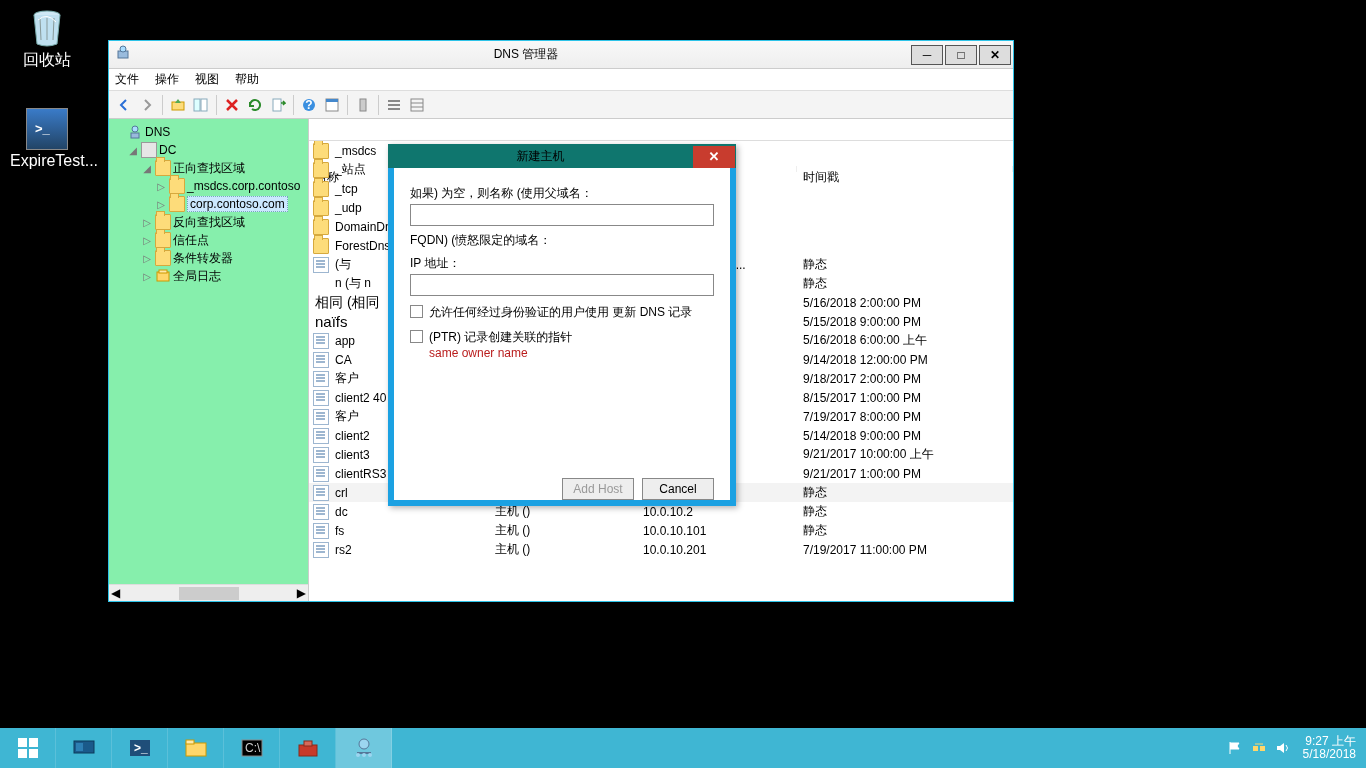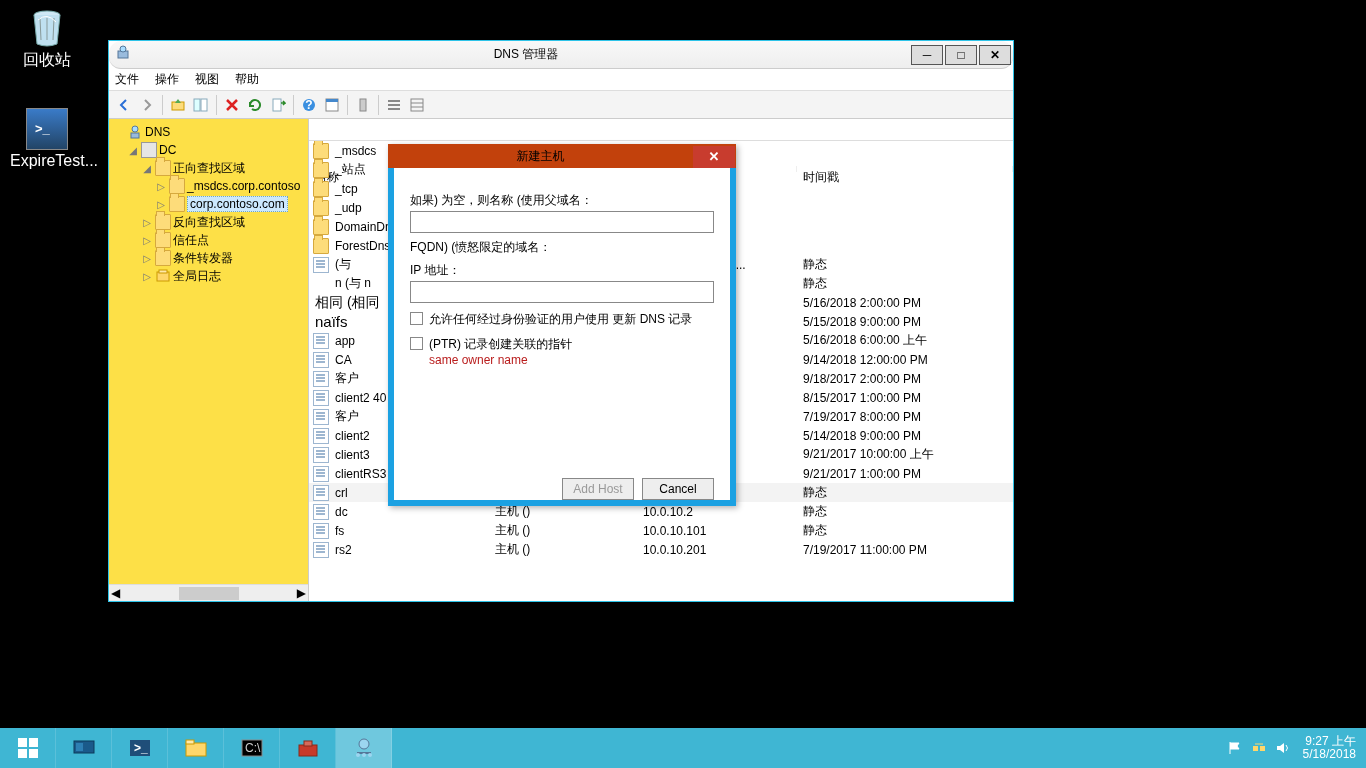--- a/index.html
+++ b/index.html
@@ -10,35 +10,35 @@
 .desktop-icon .ic { width:42px; height:42px; margin:0 auto 2px; }
 .desktop-icon .lbl { font-size:16px; text-shadow:0 0 3px #000; }
 .recycle-bin { top:6px; left:10px; }
 .ps-icon-file { top:108px; left:10px; }
 .recycle-svg { width:42px; height:42px; }
 .ps1-file { width:42px; height:42px; background:linear-gradient(#3a7bc8,#246); border:1px solid #888; position:relative; }
 .ps1-file::before { content:">_"; color:#fff; position:absolute; top:12px; left:8px; font-size:13px; font-weight:bold; }
 
 
 .dns-window { position:absolute; left:108px; top:40px; width:906px; height:562px; background:#fff; border:1px solid #2dc3e8; }
-.titlebar { height:28px; background:linear-gradient(#f8f8f8,#eee); display:flex; align-items:center; border-bottom:1px solid #ccc;border-radius:12px; }
+.titlebar { height:28px; background:linear-gradient(#f8f8f8,#eee); display:flex; align-items:center; border-bottom:1px solid #ccc; }
 .titlebar .appicon { width:20px; height:20px; margin:0 6px; }
 .titlebar .title { flex:1; text-align:center; font-size:12px; }
 .titlebar .winbtns { display:flex; }
 .titlebar .winbtn { width:32px; height:20px; border:1px solid #555; margin-right:2px; display:flex; align-items:center; justify-content:center; background:#ddd; font-size:12px; font-weight:bold; }
 
 .menubar { height:22px; border-bottom:1px solid #ddd; display:flex; align-items:center; padding:0 6px; gap:16px; color:#000; }
 .menubar span { font-size:12px; }
 
 .toolbar { height:28px; border-bottom:1px solid #ccc; display:flex; align-items:center; padding:0 4px; gap:1px; background:#f4f4f4; }
 .toolbar .tb { width:22px; height:22px; display:flex; align-items:center; justify-content:center; border:1px solid transparent; }
 .toolbar .sep { width:1px; height:20px; background:#ccc; margin:0 3px; }
 
 .body { display:flex; height:calc(100% - 78px); }
-.tree { width:200px; border-right:1px solid #ccc; background:#fde047; padding:4px 0; overflow:hidden; position:relative; }
+.tree { width:200px; border-right:1px solid #ccc; background:#86efac; padding:4px 0; overflow:hidden; position:relative; }
 .tree-scroll { position:absolute; bottom:0; left:0; right:0; height:17px; background:#eee; border-top:1px solid #ddd; display:flex; align-items:center; justify-content:center; }
 .tree-scroll .thumb { width:60px; height:13px; background:#ccc; }
 .tree ul { list-style:none; }
 .tree li { white-space:nowrap; }
 .tree .row { display:flex; align-items:center; height:18px; padding-left:4px; }
 .tree .arrow { width:12px; display:inline-block; text-align:center; color:#777; font-size:10px; }
 .tree .tic { width:16px; height:16px; margin:0 2px; display:inline-flex; align-items:center; justify-content:center; }
 .tree .sel { background:#cce8ff; border:1px dotted #7ab; }
 .indent1 { padding-left:14px; }
 .indent2 { padding-left:28px; }
@@ -53,21 +53,21 @@
 .c-ts { flex:1; }
 .list-body { flex:1; overflow:hidden; }
 .list-row { display:flex; height:19px; align-items:center; }
 .list-row.sel { background:#f3f3f3; }
 .list-row .cell { padding:0 6px; font-size:12px; overflow:hidden; white-space:nowrap; }
 .list-row .ric { width:16px; height:16px; margin-left:4px; flex-shrink:0; }
 .list-row .nm { width:160px; }
 
 
 .modal { position:absolute; left:388px; top:144px; width:348px; height:362px; border:6px solid #1ba1e2; background:#fff; box-shadow:2px 2px 6px rgba(0,0,0,0.3); }
-.modal-title { height:24px; background:#c2410c; margin:-6px -6px 8px -6px; display:flex; align-items:center; }
+.modal-title { height:24px; background:#0f766e; margin:-6px -6px 1px -6px; display:flex; align-items:center; }
 .modal-title .t { flex:1; text-align:center; color:#000; font-size:12px; }
 .modal-title .x { width:42px; height:22px; background:#c83c2e; color:#fff; display:flex; align-items:center; justify-content:center; font-size:13px; font-weight:bold; margin-right:1px; margin-top:1px;}
 .modal-body { padding:10px 16px; }
 .modal-body .lbl { font-size:12px; color:#000; margin-top:6px; }
 .modal-body input.inp { width:100%; height:22px; border:1px solid #888; padding:2px 4px; font-size:12px; margin-top:2px; }
 .modal-body input.ro { background:#eee; color:#333; }
 .modal-body .chk { display:flex; align-items:flex-start; margin-top:8px; font-size:12px; gap:6px; }
 .modal-body .chk .box { width:13px; height:13px; border:1px solid #888; flex-shrink:0; margin-top:1px; }
 .modal-body .sub { margin-left:19px; color:#b91c1c; font-size:12px; }
 .modal-foot { position:absolute; bottom:0; right:16px; display:flex; gap:8px; }

